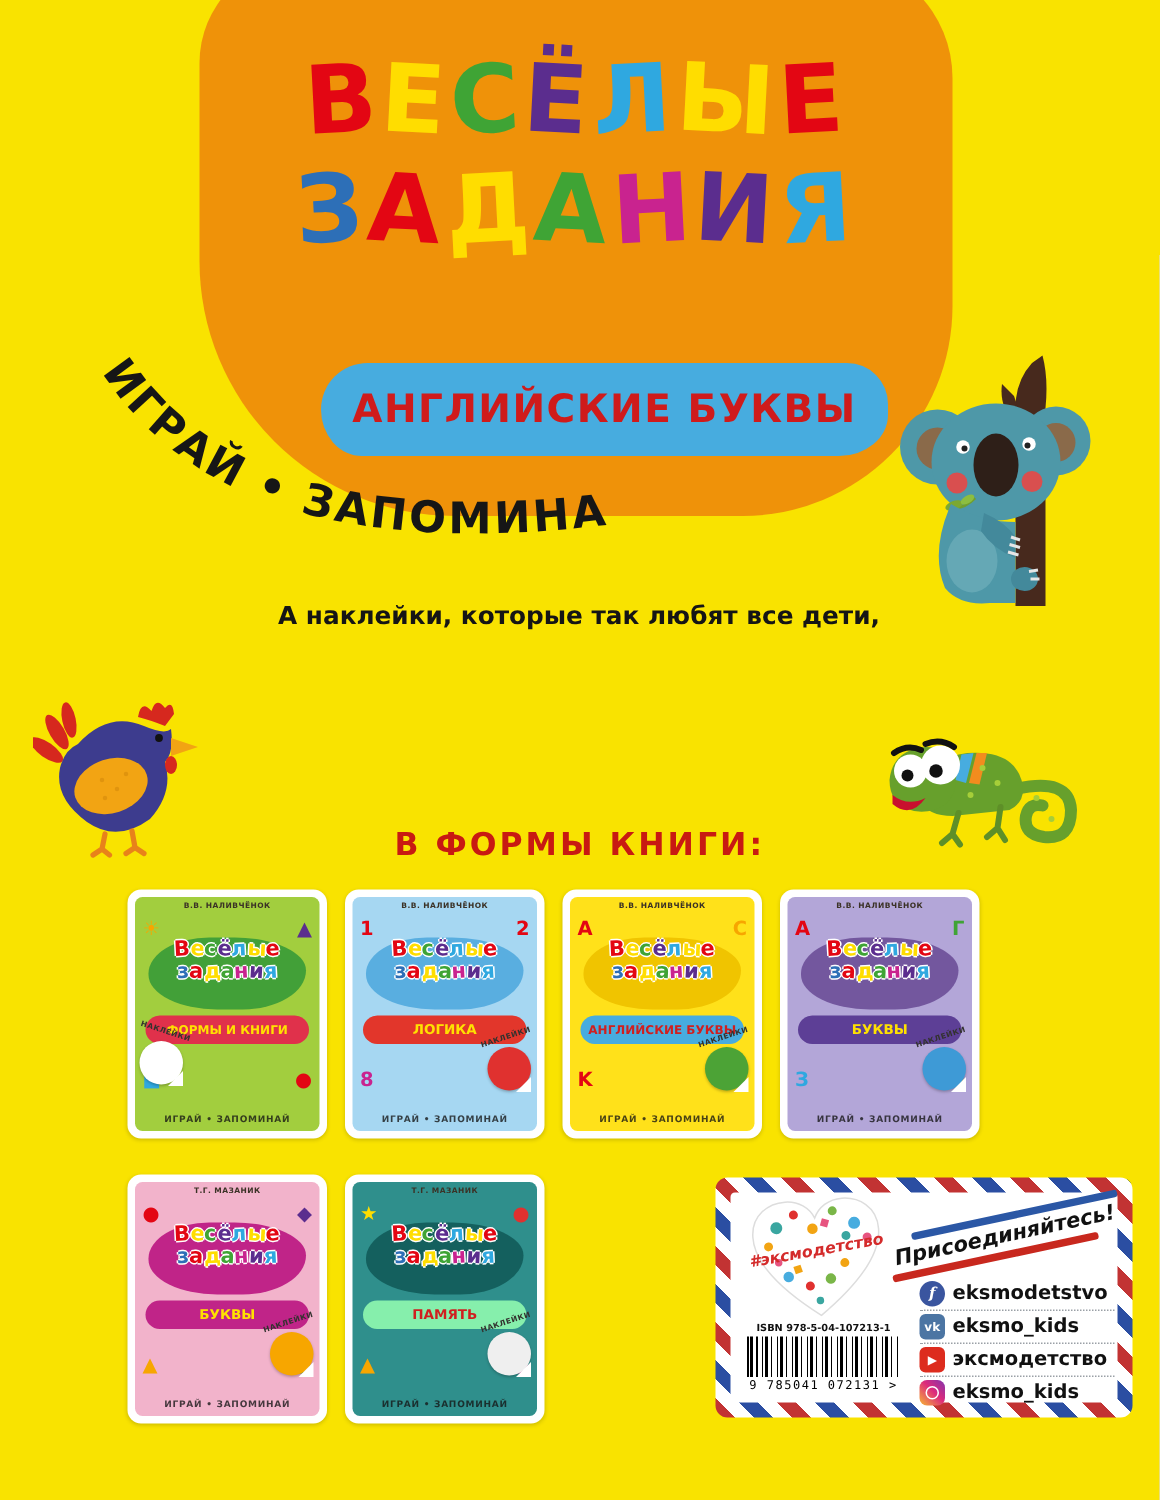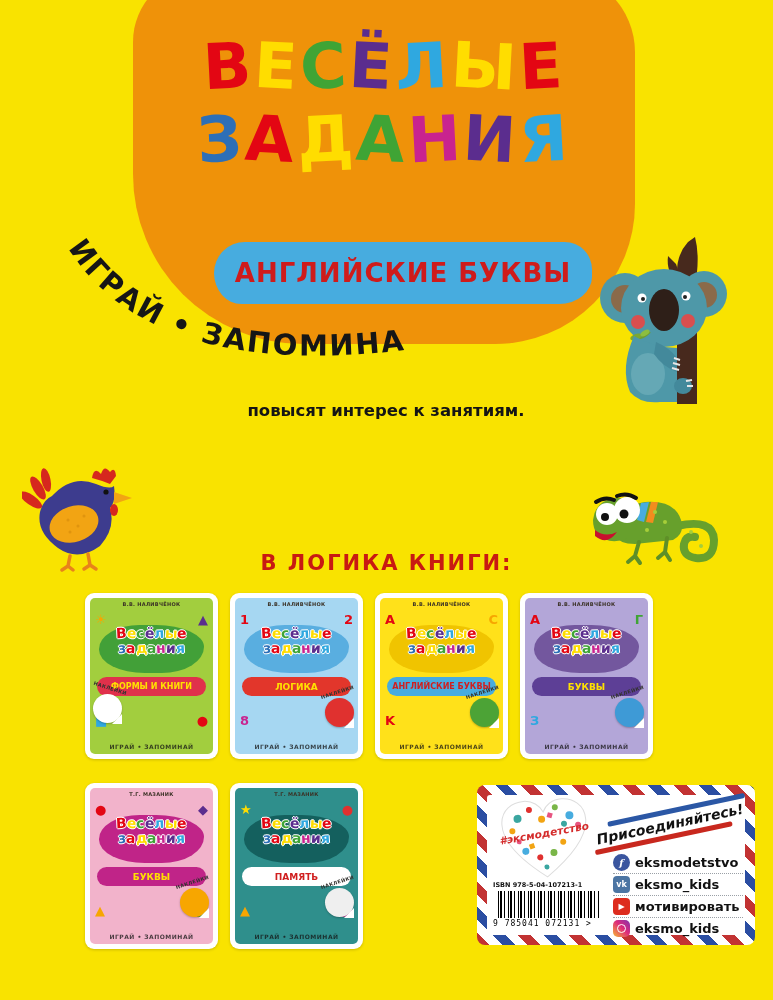--- a/index.html
+++ b/index.html
@@ -75,21 +75,21 @@
   .srow{display:flex;align-items:center;gap:5px;height:21px;border-bottom:1px dotted #9aa0a6;}
   .srow:last-child{border-bottom:none;}
   .sic{width:17px;height:17px;min-width:17px;border-radius:4px;color:#fff;display:flex;
         align-items:center;justify-content:center;font-size:10px;font-weight:800;}
   .sic-facebook{background:#3A559F;border-radius:50%;font-family:"DejaVu Serif",serif;font-style:italic;}
   .sic-vk{background:#4C75A3;font-size:8px;}
   .sic-youtube{background:#DD2C1E;font-size:8px;}
   .sic-instagram{background:linear-gradient(45deg,#F7B733,#DD2A7B 55%,#8134AF);border-radius:5px;}
   .igring{width:7px;height:7px;border:1.5px solid #fff;border-radius:50%;}
   .shandle{font-size:13px;font-weight:800;color:#111;white-space:nowrap;}
-  .bc{position:absolute;left:6px;top:86px;width:112px;}
+  .bc{position:absolute;left:6px;top:86px;width:112px;text-align:center;}
   .bc-isbn{font-size:6.5px;font-weight:600;color:#111;}
   .bc-bars{height:27px;margin:2px 5px 1px;
         background:repeating-linear-gradient(90deg,#000 0 1px,#fff 1px 2px,#000 2px 4px,#fff 4px 6px,#000 6px 7px,#fff 7px 10px);}
   .bc-digits{font-family:"DejaVu Sans Mono",monospace;font-size:8px;color:#000;letter-spacing:1px;white-space:nowrap;}
 </style>
 </head>
 <body>
 
 <div class="page" style="background: rgb(249, 227, 0);">
 
@@ -138,21 +138,21 @@
         <path d="M74,132 l7,2"></path>
       </g>
     <ellipse cx="85" cy="150" rx="9" ry="8" fill="#43899B"></ellipse>
     <g stroke="#E6E6E6" stroke-width="2">
         <path d="M88,145 l6,-1"></path>
         <path d="M89,150 l6,0"></path>
       </g>
   </svg>
 
   <div class="desc" id="desc">
-      <div class="desc-line">повысят интерес к занятиям.</div>
+      <div class="desc-line">А наклейки, которые так любят все дети,</div>
     </div>
 
   <svg class="chicken" viewBox="0 0 118 110">
     <g fill="#D6281E">
       <ellipse cx="16" cy="26" rx="5" ry="13" transform="rotate(-30 16 26)"></ellipse>
       <ellipse cx="9" cy="38" rx="5" ry="13" transform="rotate(-55 9 38)"></ellipse>
       <ellipse cx="24" cy="18" rx="4.5" ry="12" transform="rotate(-12 24 18)"></ellipse>
     </g>
     <path d="M30,34 Q50,12 74,22 Q88,28 92,24 Q94,40 88,46 Q94,66 78,84 Q56,100 36,86 Q14,70 18,50 Q21,38 30,34 Z" fill="#3D3C8E"></path>
     <path d="M70,16 Q72,4 79,12 Q82,2 88,10 Q93,4 94,14 L88,22 Q78,18 70,16 Z" fill="#D6281E"></path>
@@ -191,21 +191,21 @@
     </g>
     <g fill="#A6CE39">
         <circle cx="72" cy="36" r="2"></circle>
         <circle cx="82" cy="46" r="2"></circle>
         <circle cx="64" cy="54" r="2"></circle>
         <circle cx="118" cy="70" r="2"></circle>
         <circle cx="108" cy="56" r="2"></circle>
       </g>
   </svg>
 
-  <div class="series-h">В ЛОГИКА КНИГИ:</div>
+  <div class="series-h">В ФОРМЫ КНИГИ:</div>
 
   <div class="grid" id="grid">
     <div class="book">
       <div class="cover" style="background: rgb(162, 206, 62);">
         <div class="b-author">В.В. Наливчёнок</div>
         <i class="deco d1" style="color: rgb(247, 166, 0);">☀</i>
         <i class="deco d2" style="color: rgb(91, 45, 142);">▲</i>
         <i class="deco d3" style="color: rgb(47, 168, 224);">■</i>
         <i class="deco d4" style="color: rgb(227, 6, 19);">●</i>
         <div class="b-blob" style="background: rgb(66, 160, 56);"></div>
@@ -301,21 +301,21 @@
         <div class="b-author">Т.Г. Мазаник</div>
         <i class="deco d1" style="color: rgb(255, 221, 0);">★</i>
         <i class="deco d2" style="color: rgb(224, 49, 47);">●</i>
         <i class="deco d3" style="color: rgb(247, 166, 0);">▲</i>
         <i class="deco d4" style="color: rgb(201, 35, 143);">■</i>
         <div class="b-blob" style="background: rgb(20, 96, 94);"></div>
         <div class="b-title">
           <div class="b-t1"><span class="lt lt-o" style="color: rgb(227, 6, 19);">В</span><span class="lt lt-o" style="color: rgb(255, 221, 0);">е</span><span class="lt lt-o" style="color: rgb(63, 164, 53);">с</span><span class="lt lt-o" style="color: rgb(91, 45, 142);">ё</span><span class="lt lt-o" style="color: rgb(47, 168, 224);">л</span><span class="lt lt-o" style="color: rgb(255, 221, 0);">ы</span><span class="lt lt-o" style="color: rgb(227, 6, 19);">е</span></div>
           <div class="b-t2"><span class="lt lt-o" style="color: rgb(45, 111, 183);">з</span><span class="lt lt-o" style="color: rgb(227, 6, 19);">а</span><span class="lt lt-o" style="color: rgb(255, 221, 0);">д</span><span class="lt lt-o" style="color: rgb(63, 164, 53);">а</span><span class="lt lt-o" style="color: rgb(201, 35, 143);">н</span><span class="lt lt-o" style="color: rgb(91, 45, 142);">и</span><span class="lt lt-o" style="color: rgb(47, 168, 224);">я</span></div>
         </div>
-        <div class="b-pill" style="background: #ffffff; color: rgb(208, 31, 31);">ПАМЯТЬ</div>
+        <div class="b-pill" style="background: #86efac; color: rgb(208, 31, 31);">ПАМЯТЬ</div>
         <div class="sticker-label">НАКЛЕЙКИ</div>
         <div class="sticker" style="background: rgb(239, 239, 239);"></div>
         <div class="b-tag">ИГРАЙ • ЗАПОМИНАЙ</div>
       </div>
     </div>
   </div>
 
   <div class="pcard">
     <div class="pcard-inner">
 
@@ -352,21 +352,21 @@
           <div class="srow">
             <span class="sic sic-facebook">f</span>
             <span class="shandle">eksmodetstvo</span>
           </div>
           <div class="srow">
             <span class="sic sic-vk">vk</span>
             <span class="shandle">eksmo_kids</span>
           </div>
           <div class="srow">
             <span class="sic sic-youtube">▶</span>
-            <span class="shandle">мотивировать</span>
+            <span class="shandle">эксмодетство</span>
           </div>
           <div class="srow">
             <span class="sic sic-instagram">
               <span class="igring"></span>
             </span>
             <span class="shandle">eksmo_kids</span>
           </div>
         </div>
 
       <div class="bc">

